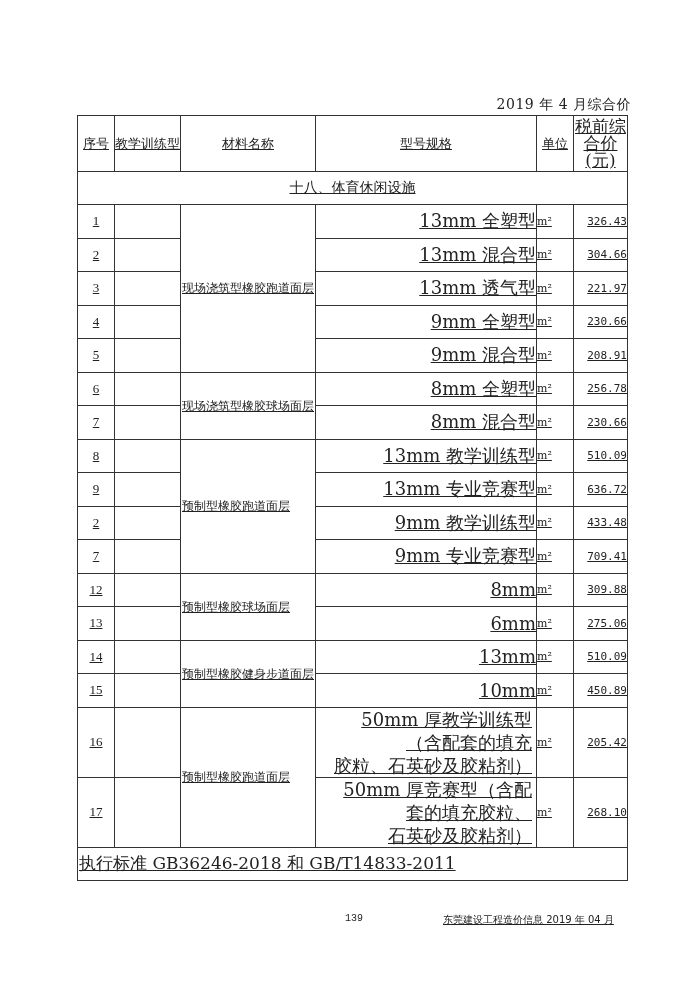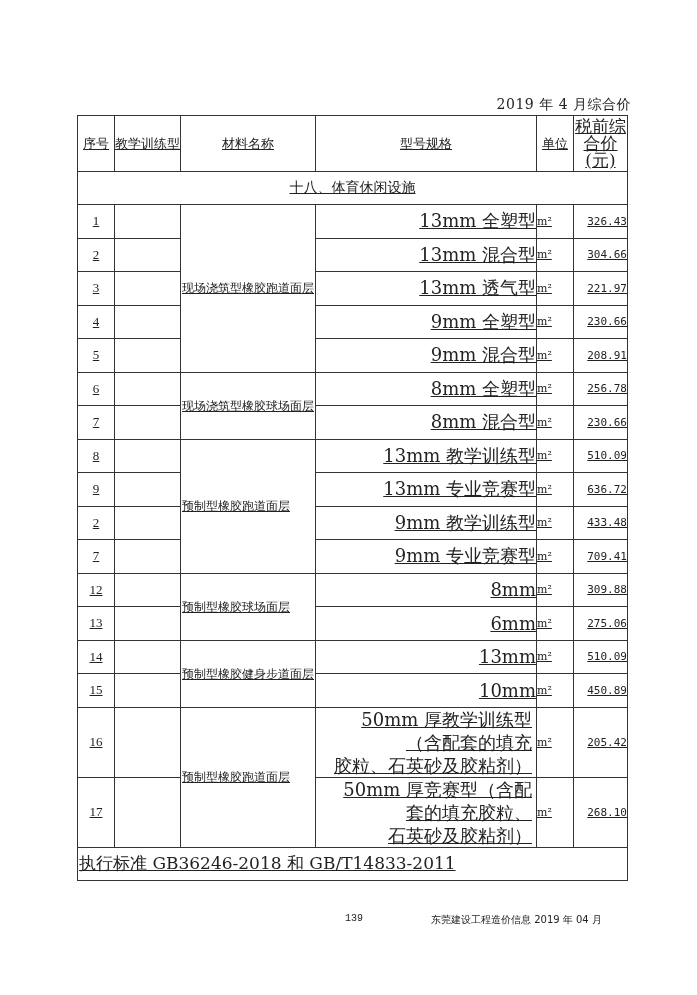--- a/index.html
+++ b/index.html
@@ -36,21 +36,21 @@
     .c-spec { text-align: right; padding-left: 13px !important; font-size: 18px; }
     .c-spec.multi { line-height: 23px; padding-right: 4px !important; }
     .c-unit { text-align: left; font-size: 11px; }
     .c-price { text-align: right; font-family: "DejaVu Sans Mono", monospace; font-size: 11px; letter-spacing: 0px; }
     .sec-title { text-align: center; font-size: 14px; }
     .foot { text-align: left; padding-left: 1px !important; font-size: 17px; }
     .pagefoot {
       position: absolute; top: 913px; font-family: "DejaVu Sans", sans-serif; font-size: 10px; color: #222;
     }
     .pgnum { left: 345px; font-family: Liberation Mono, monospace; }
-    .pubinfo { left: 431px; }
+    .pubinfo { left: 443px; text-decoration: underline; }
     .hdr-price { line-height: 17px; font-size: 17px; }
   </style>
 </head>
 <body>
 
 <div class="caption">2019 年 4 月综合价</div>
 
 <table class="price">
   <colgroup>
     <col style="width:37px">

